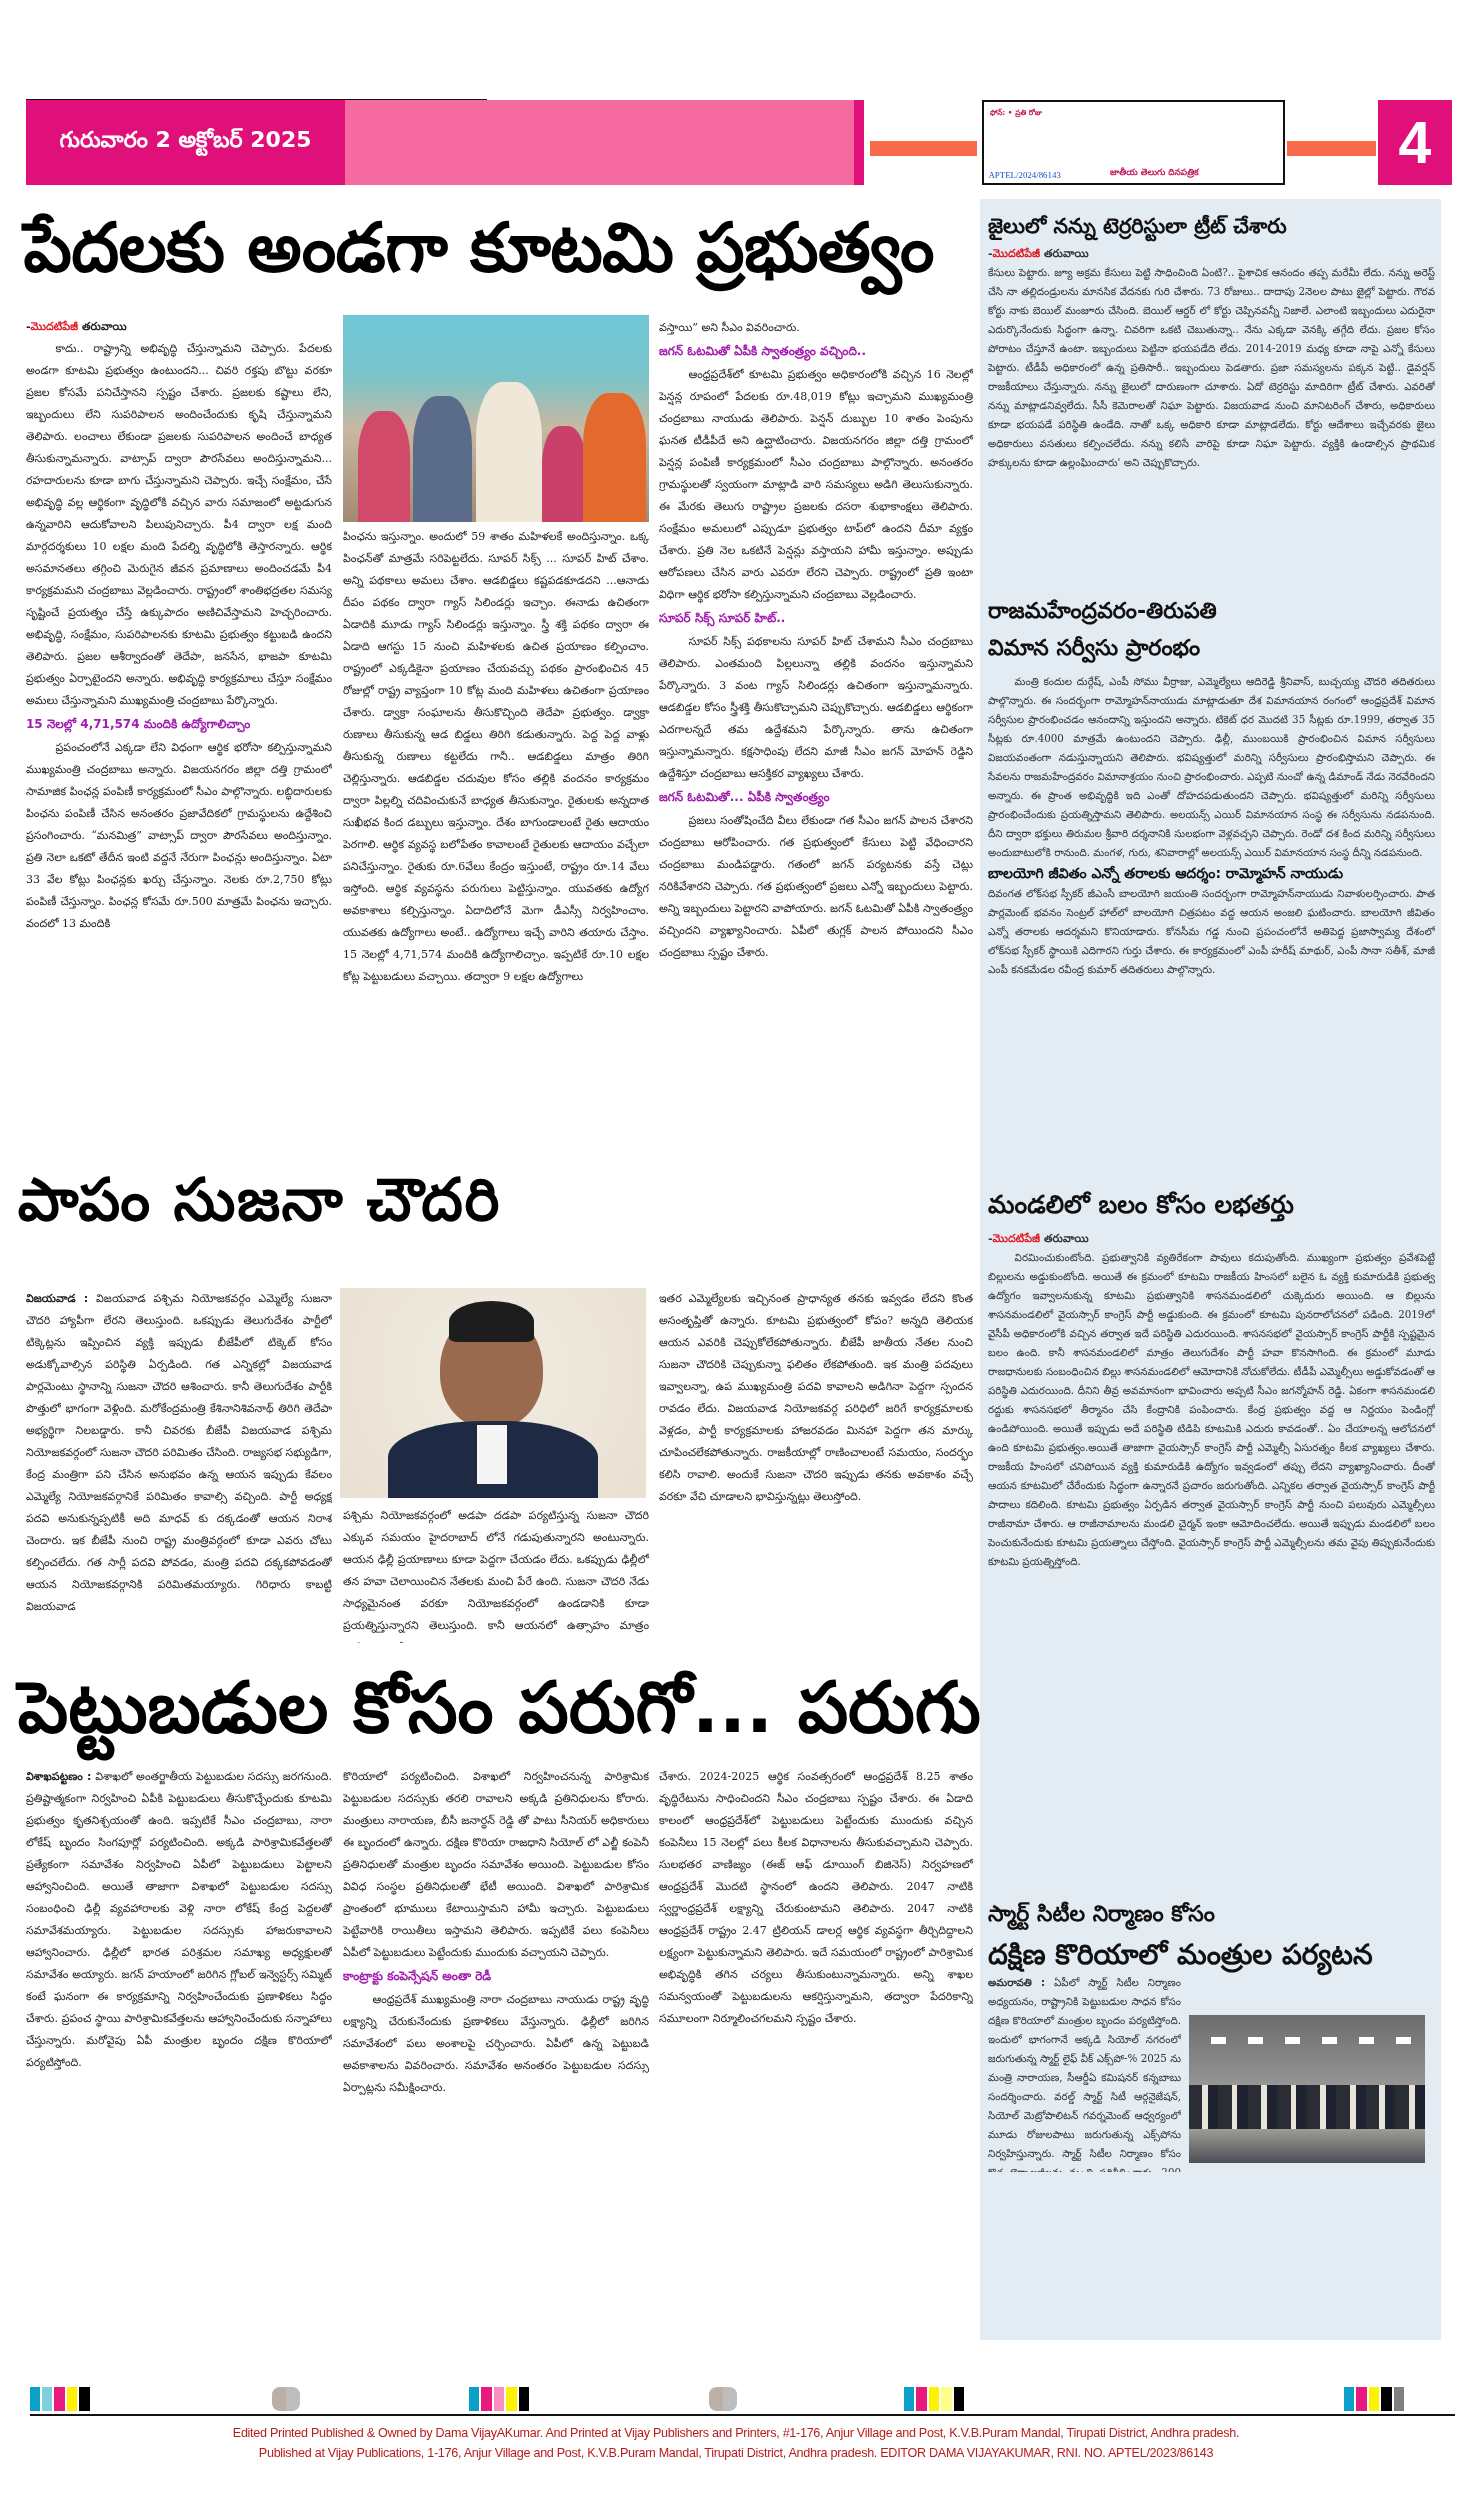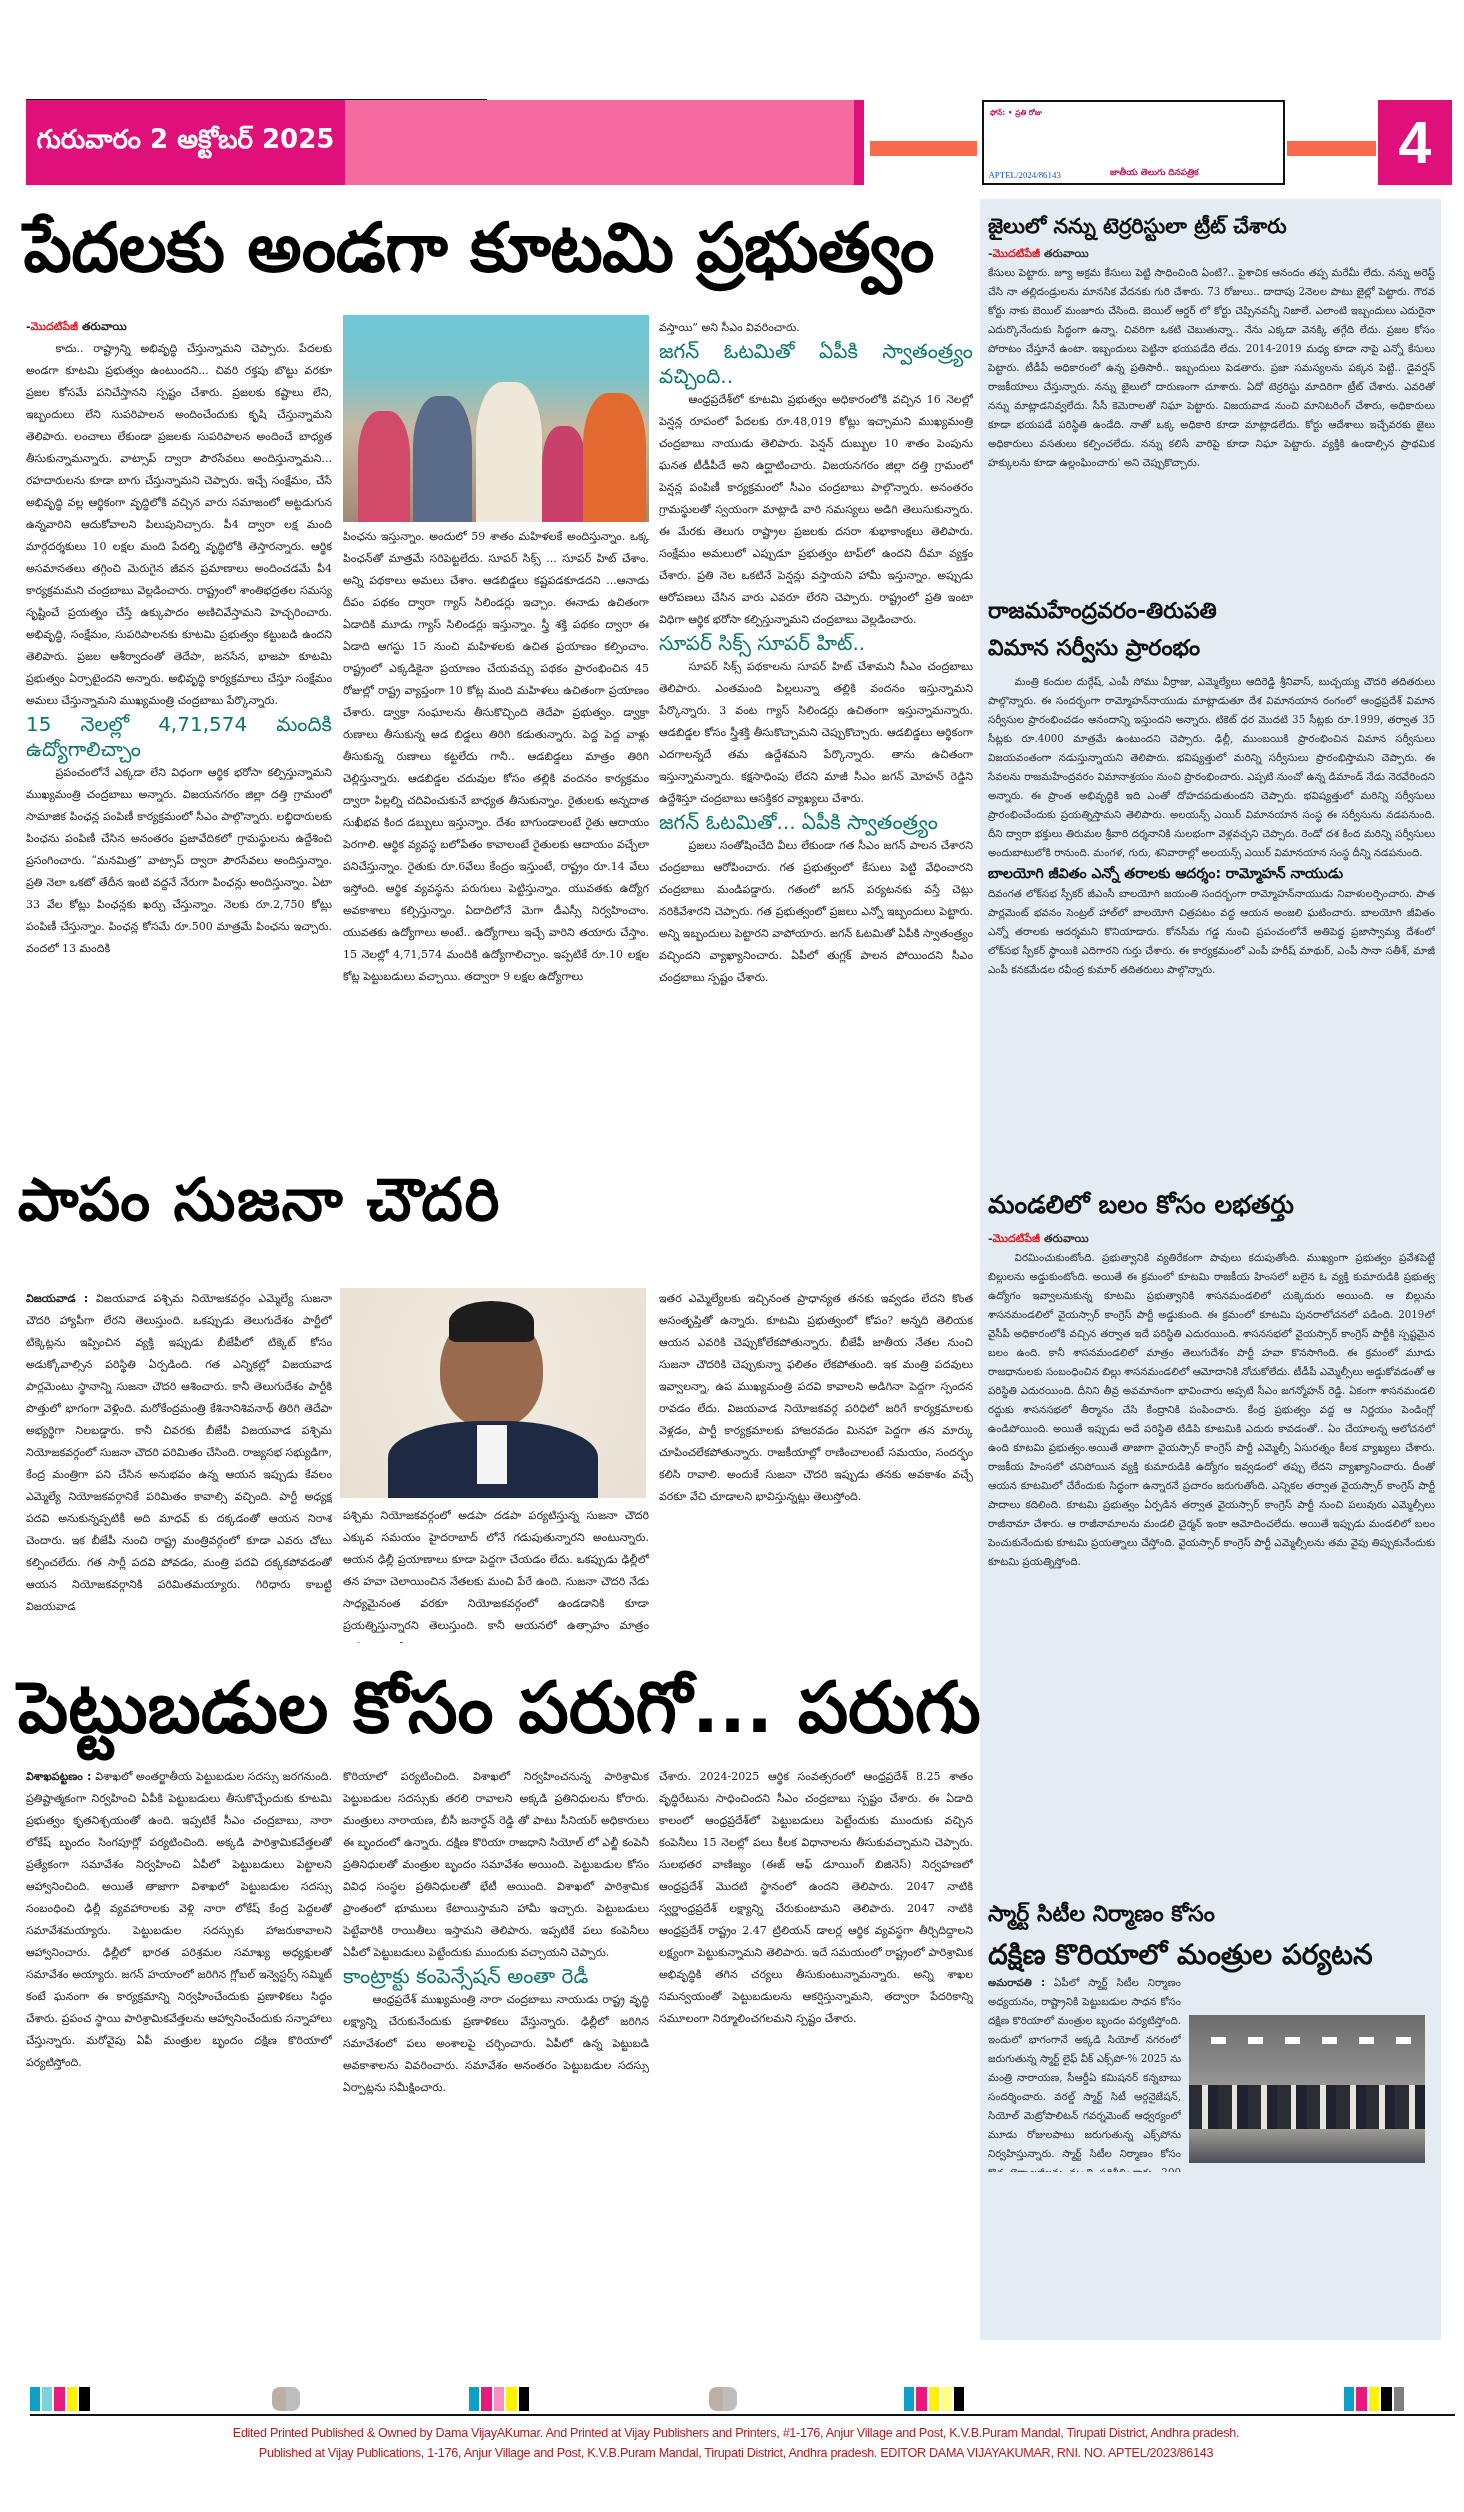--- a/index.html
+++ b/index.html
@@ -1,21 +1,21 @@
 <!DOCTYPE html>
 <html style="font-size:11.8px"><head>
 <meta charset="utf-8">
 <style>
   * { box-sizing: border-box; margin: 0; padding: 0; }
   html, body { width: 1465px; height: 2512px; background: #ffffff; overflow: hidden; }
   body { font-family: "DejaVu Sans", sans-serif; color: #111; position: relative; }
 
   
   .mast { position: absolute; top: 100px; left: 26px; width: 1436px; height: 85px; }
-  .date-block { position: absolute; left: 0; top: 0; width: 319px; height: 85px; background: #e0107a; color: #fff; display: flex; align-items: center; justify-content: center; font-size: 26px; font-weight: bold; }
+  .date-block { position: absolute; left: 0; top: 0; width: 319px; height: 85px; background: #e0107a; color: #fff; display: flex; align-items: center; justify-content: center; font-size: 22px; font-weight: bold; }
   .date-topline { position: absolute; left: 0; top: -1.5px; width: 461px; height: 2.2px; background: #111; }
   .pink-band { position: absolute; left: 319px; top: 0; width: 509px; height: 85px; background: #f56ba0; }
   .pink-edge { position: absolute; left: 828px; top: 0; width: 10.3px; height: 85px; background: #e0107a; }
   .orange-bar-l { position: absolute; left: 844px; top: 41px; width: 107px; height: 14.8px; background: #f96a4d; }
   .logo { position: absolute; left: 956px; top: 0; width: 303px; height: 85px; border: 2.2px solid #111; background: #fff; overflow: hidden; }
   .logo-top { position: absolute; left: 5.9px; top: 6px; font-size: 7.4px; color: #c2185b; font-weight: bold; }
   .logo-main { position: absolute; left: 10.3px; top: 8.9px; font-size: 44px; font-weight: bold; color: #1a4fc4; letter-spacing: -1.5px; text-shadow: 1.5px 1.5px 0 #0c2c7a; white-space: nowrap; }
   .logo-reg { position: absolute; left: 4.4px; bottom: 3px; font-size: 8.9px; color: #1a4fc4; font-family: "Liberation Serif", serif; }
   .logo-tag { position: absolute; left: 126px; bottom: 4.4px; font-size: 8.9px; color: #c2185b; font-weight: bold; }
   .orange-bar-r { position: absolute; left: 1261px; top: 41px; width: 89px; height: 14.8px; background: #f96a4d; }
@@ -23,21 +23,21 @@
 
   
   .hl { position: absolute; font-weight: bold; color: #000; white-space: nowrap; line-height: 1; }
   .hl1 { left: 23.6px; top: 214px; font-size: 68px; letter-spacing: -0.7px; }
   .hl2 { left: 17.7px; top: 1170px; font-size: 59px; letter-spacing: 1.5px; }
   .hl3 { left: 17.7px; top: 1672px; font-size: 71px; }
 
   
   .col { position: absolute; font-family: "DejaVu Serif", serif; font-size: 11px; line-height: 22px; text-align: justify; color: #222; overflow: hidden; }
   .col p { text-indent: 29.5px; }
-  .col .sub { font-family: "DejaVu Sans", sans-serif; font-weight: normal; font-size: 20px; line-height: 25px; color: #0f766e; text-indent: 0; }
+  .col .sub { font-family: "DejaVu Sans", sans-serif; font-weight: bold; font-size: 12px; line-height: 25px; color: #a21caf; text-indent: 0; }
   .byline { font-family: "DejaVu Sans", sans-serif; font-weight: bold; font-size: 11px; text-indent: 0; }
   .byline .red { color: #e31b23; }
   .dateline { font-weight: bold; font-family: "DejaVu Sans", sans-serif; }
 
   
   .photo { position: absolute; overflow: hidden; }
   .photo-cm { left: 343px; top: 315px; width: 306px; height: 207px; background: linear-gradient(180deg, #6ec7d8 0%, #7ac4c9 30%, #c9b8a1 55%, #a28a72 100%); }
   .photo-cm .fig { position: absolute; bottom: 0; border-radius: 40% 40% 0 0; }
   .photo-sujana { left: 340px; top: 1288px; width: 306px; height: 210px; background: radial-gradient(circle at 50% 40%, #f2ece1 0%, #e8e0d2 100%); }
   .photo-korea { left: 1189px; top: 2015px; width: 236px; height: 148px; background: linear-gradient(180deg, #6c6c6c 0%, #8e8e8e 40%, #b7b3a9 70%, #4d4f56 100%); }

